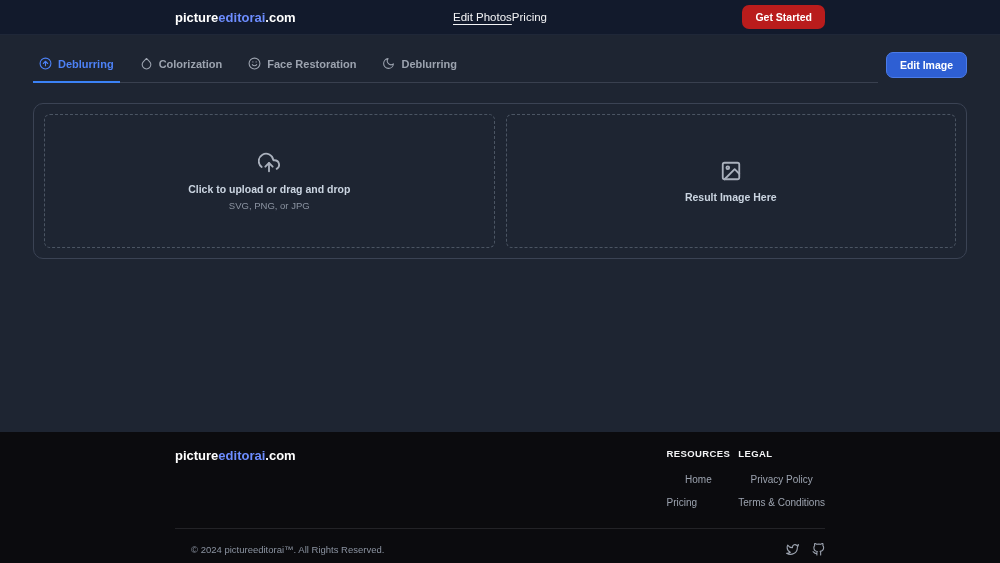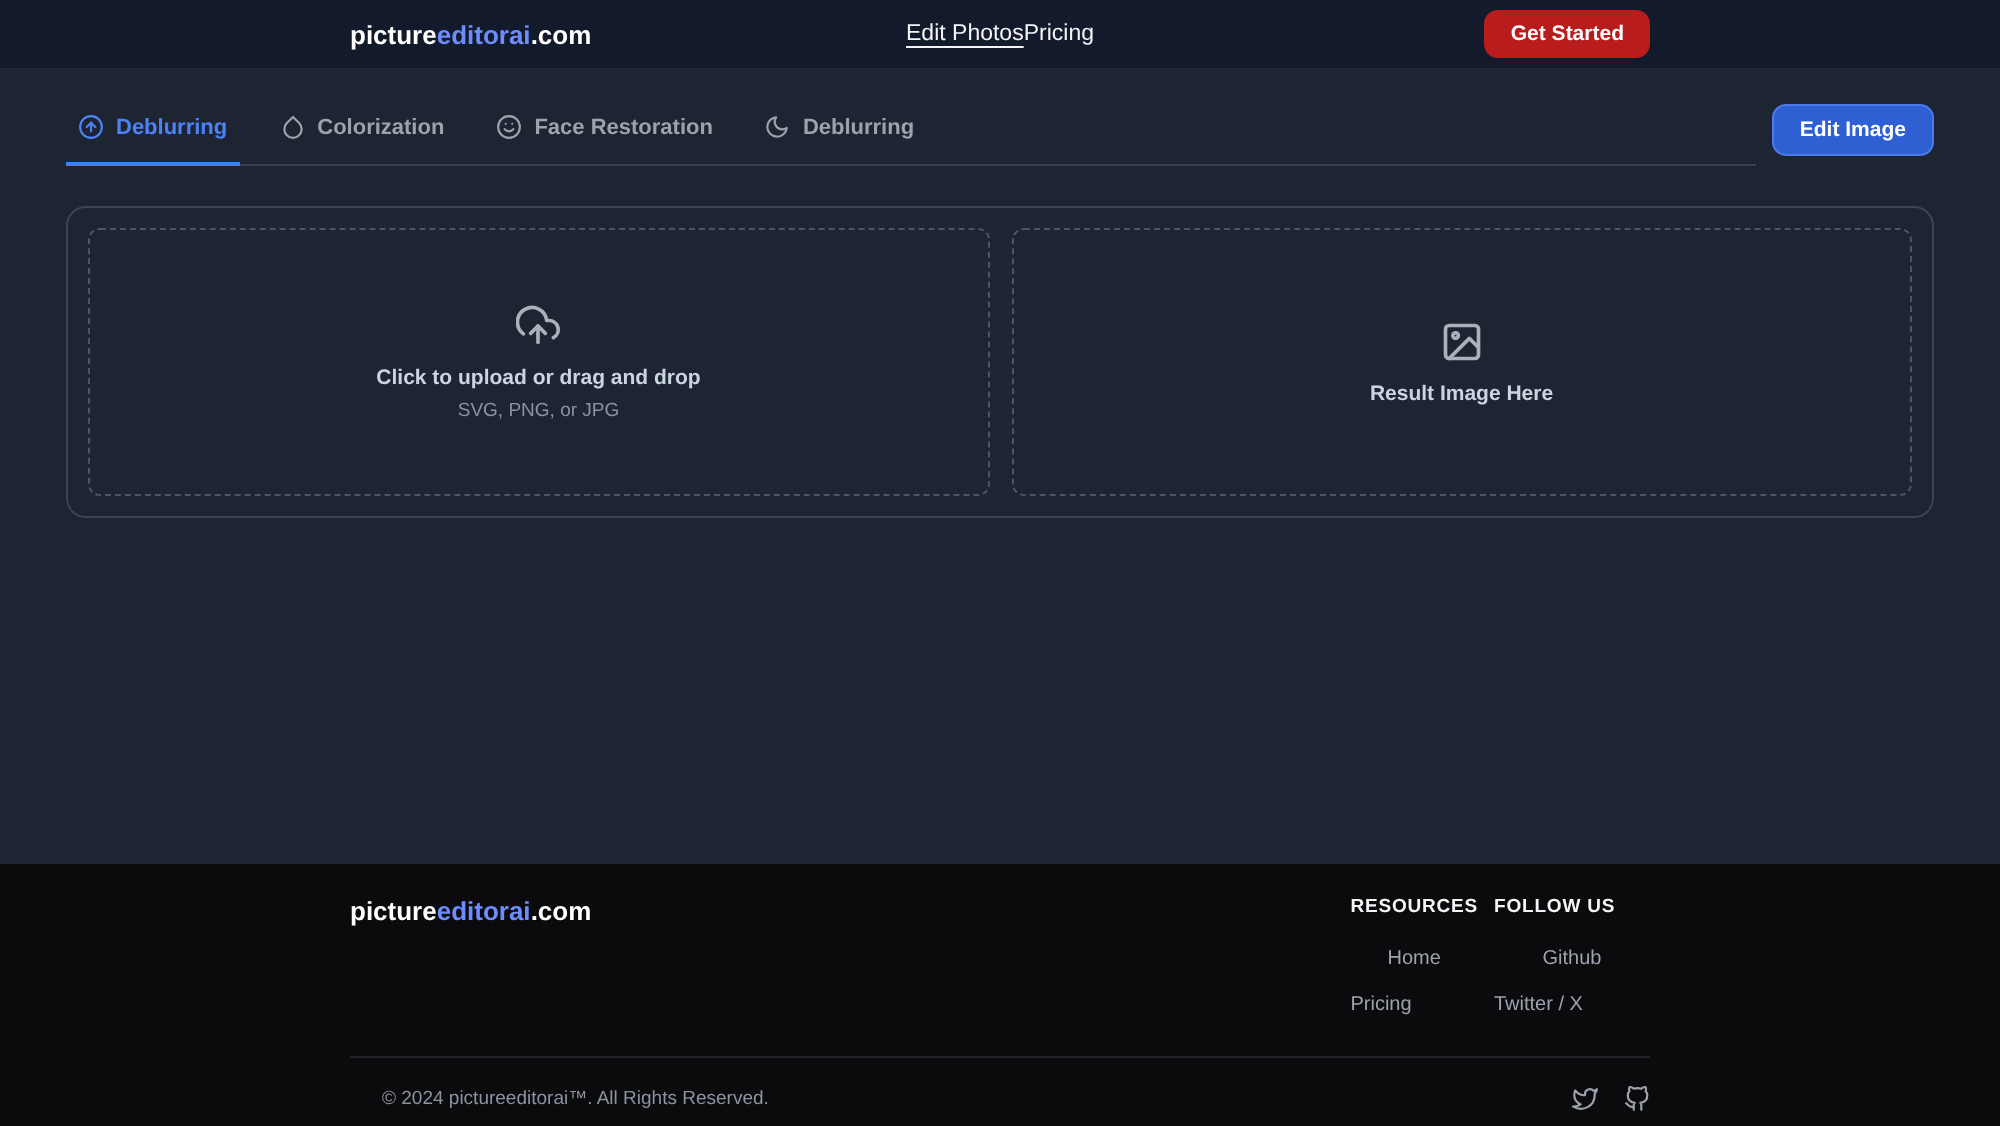--- a/index.html
+++ b/index.html
@@ -191,23 +191,23 @@
         <span>picture</span><span class="accent">editorai</span><span>.com</span>
       </div>
 
       <div class="footer-cols">
         <div class="fcol">
           <div class="fcol-title">RESOURCES</div>
           <span class="fcol-link">Home</span>
           <span class="fcol-link">Pricing</span>
         </div>
         <div class="fcol">
-          <div class="fcol-title">FOLLOW US</div>
-          <span class="fcol-link">Github</span>
-          <span class="fcol-link">Twitter / X</span>
+          <div class="fcol-title">LEGAL</div>
+          <span class="fcol-link">Privacy Policy</span>
+          <span class="fcol-link">Terms &amp; Conditions</span>
         </div>
       </div>
     </div>
 
     <hr class="footer-divider">
 
     <div class="footer-bottom">
       <div class="copyright">© 2024 pictureeditorai™. All Rights Reserved.</div>
       <div class="socials">
         <span>

